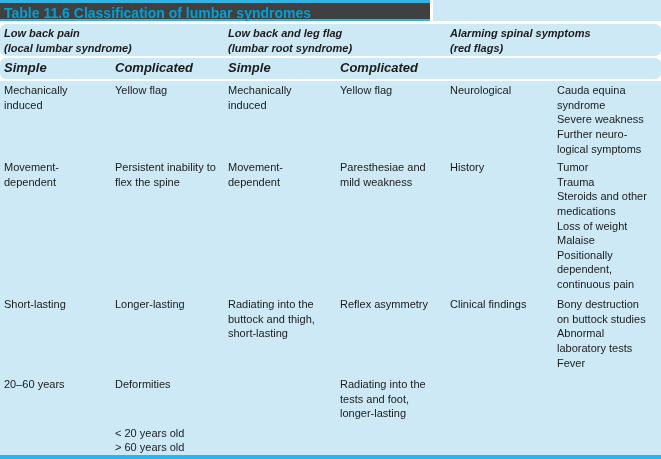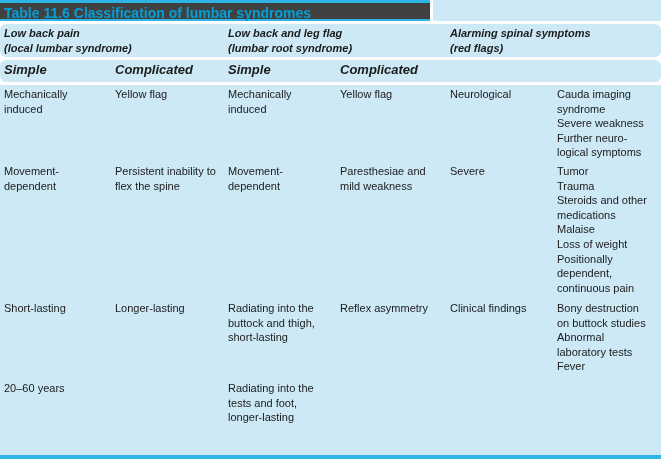--- a/index.html
+++ b/index.html
@@ -114,47 +114,47 @@
         <div class="tcell">
           <div class="titem">Mechanically induced</div>
         </div>
         <div class="tcell">
           <div class="titem">Yellow flag</div>
         </div>
         <div class="tcell">
           <div class="titem">Neurological</div>
         </div>
         <div class="tcell">
-          <div class="titem">Cauda imaging syndrome</div>
+          <div class="titem">Cauda equina syndrome</div>
           <div class="titem">Severe weakness</div>
           <div class="titem">Further neuro-logical symptoms</div>
         </div>
       </div>
       <div class="trow grid" style="min-height: 137px;">
         <div class="tcell">
           <div class="titem">Movement-dependent</div>
         </div>
         <div class="tcell">
           <div class="titem">Persistent inability to flex the spine</div>
         </div>
         <div class="tcell">
           <div class="titem">Movement-dependent</div>
         </div>
         <div class="tcell">
           <div class="titem">Paresthesiae and mild weakness</div>
         </div>
         <div class="tcell">
-          <div class="titem">Severe</div>
+          <div class="titem">History</div>
         </div>
         <div class="tcell">
           <div class="titem">Tumor</div>
           <div class="titem">Trauma</div>
           <div class="titem">Steroids and other medications</div>
+          <div class="titem">Loss of weight</div>
           <div class="titem">Malaise</div>
-          <div class="titem">Loss of weight</div>
           <div class="titem">Positionally dependent, continuous pain</div>
         </div>
       </div>
       <div class="trow grid" style="min-height: 80px;">
         <div class="tcell">
           <div class="titem">Short-lasting</div>
         </div>
         <div class="tcell">
           <div class="titem">Longer-lasting</div>
         </div>
@@ -170,20 +170,25 @@
         <div class="tcell">
           <div class="titem">Bony destruction on buttock studies</div>
           <div class="titem">Abnormal laboratory tests</div>
           <div class="titem">Fever</div>
         </div>
       </div>
       <div class="trow grid" style="min-height: 74px;">
         <div class="tcell">
           <div class="titem">20–60 years</div>
         </div>
+        <div class="tcell">
+          <div class="titem">Deformities</div>
+          <div class="titem" style="margin-top: 34px;">&lt; 20 years old</div>
+          <div class="titem">&gt; 60 years old</div>
+        </div>
         <div class="tcell"></div>
         <div class="tcell">
           <div class="titem">Radiating into the tests and foot, longer-lasting</div>
         </div>
         <div class="tcell"></div>
         <div class="tcell"></div>
       </div>
     </div>
 
 </div>

